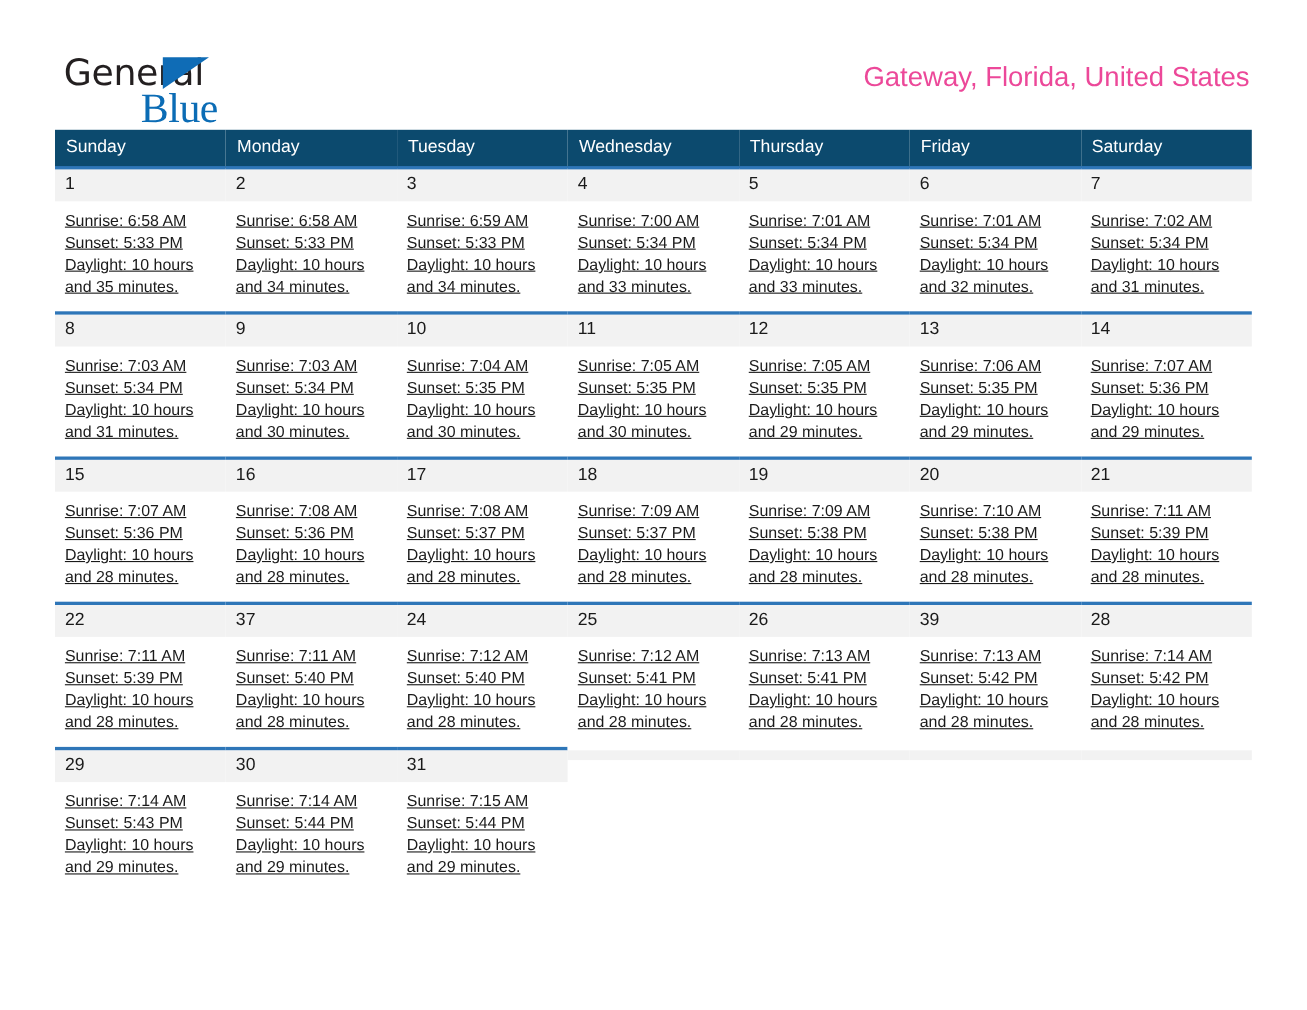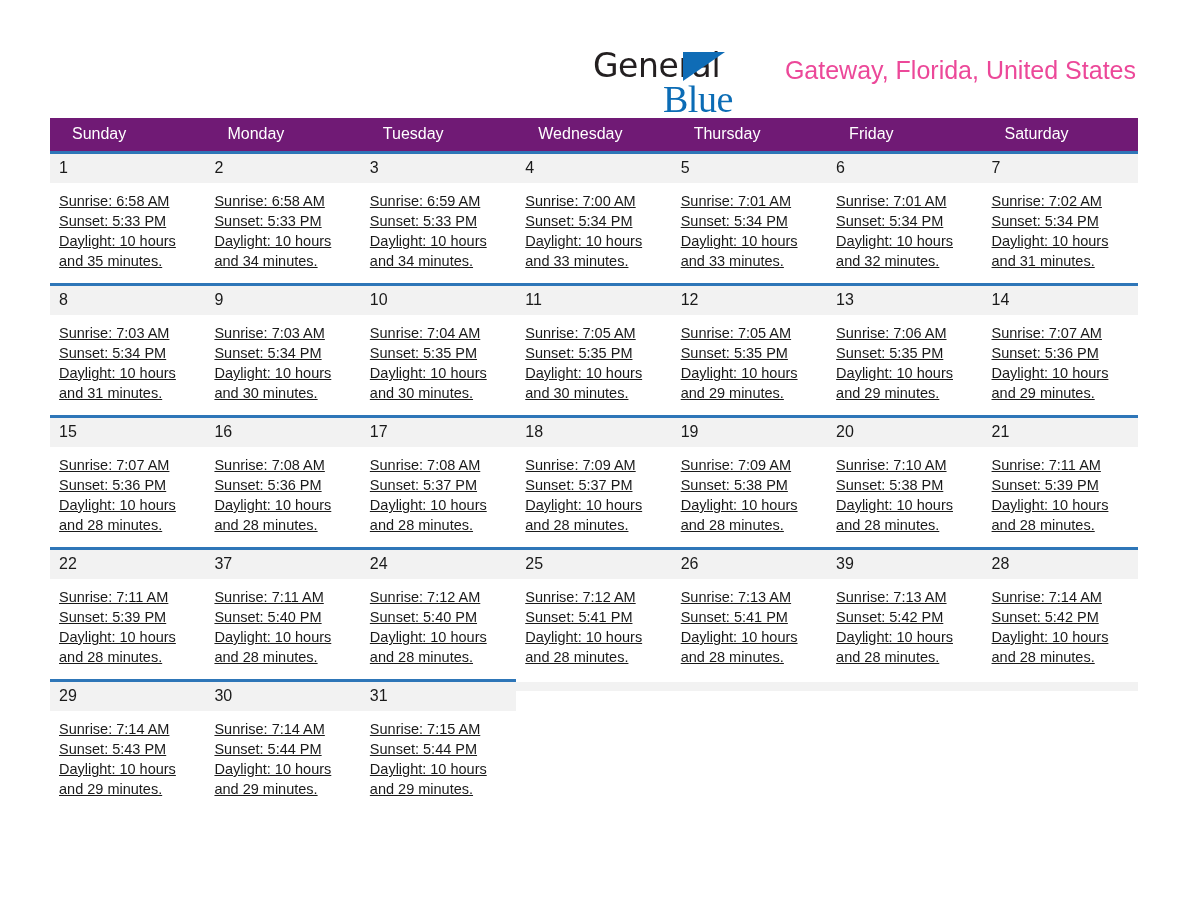--- a/index.html
+++ b/index.html
@@ -21,21 +21,21 @@
     width: 1188px;
     height: 918px;
     box-sizing: border-box;
     padding: 0 50px;
   }
 
   
   .header {
     display: flex;
     align-items: flex-start;
-    justify-content: flex-end;
+    justify-content: space-between;
     padding-top: 44px;
     height: 104px;
     box-sizing: border-box;
   }
 
   .logo {
     position: relative;
     width: 200px;
     height: 74px;
     flex: none;
@@ -96,26 +96,26 @@
 
   
   .calendar {
     width: 1088px;
     margin-top: 14px;
     border-collapse: collapse;
     table-layout: fixed;
   }
 
   .calendar th {
-    background: #701a75;
+    background: #0c4a6e;
     color: #ffffff;
     font-size: 16px;
     font-weight: 400;
     text-align: left;
-    padding: 7px 0 8px 22px;
+    padding: 7px 0 8px 10px;
     height: 17px;
     border: none;
   }
 
   .calendar td {
     vertical-align: top;
     padding: 0;
     border: none;
     border-top: 3px solid #2e76b8;
     width: 155.4px;

